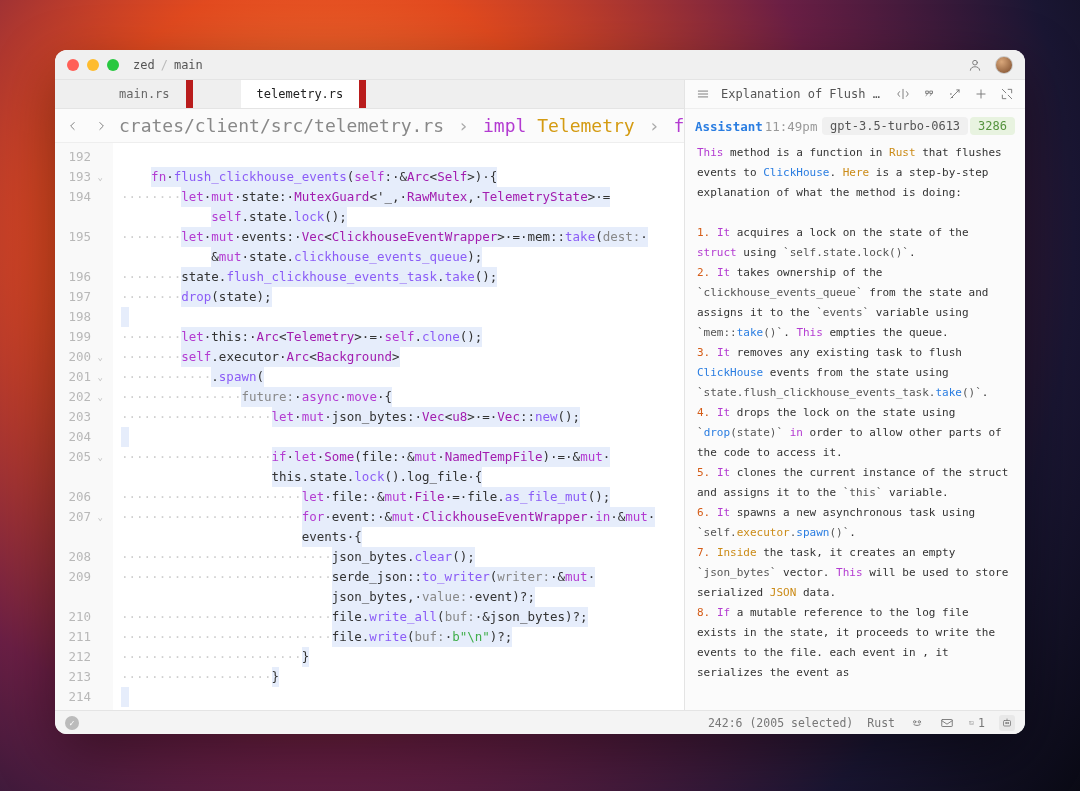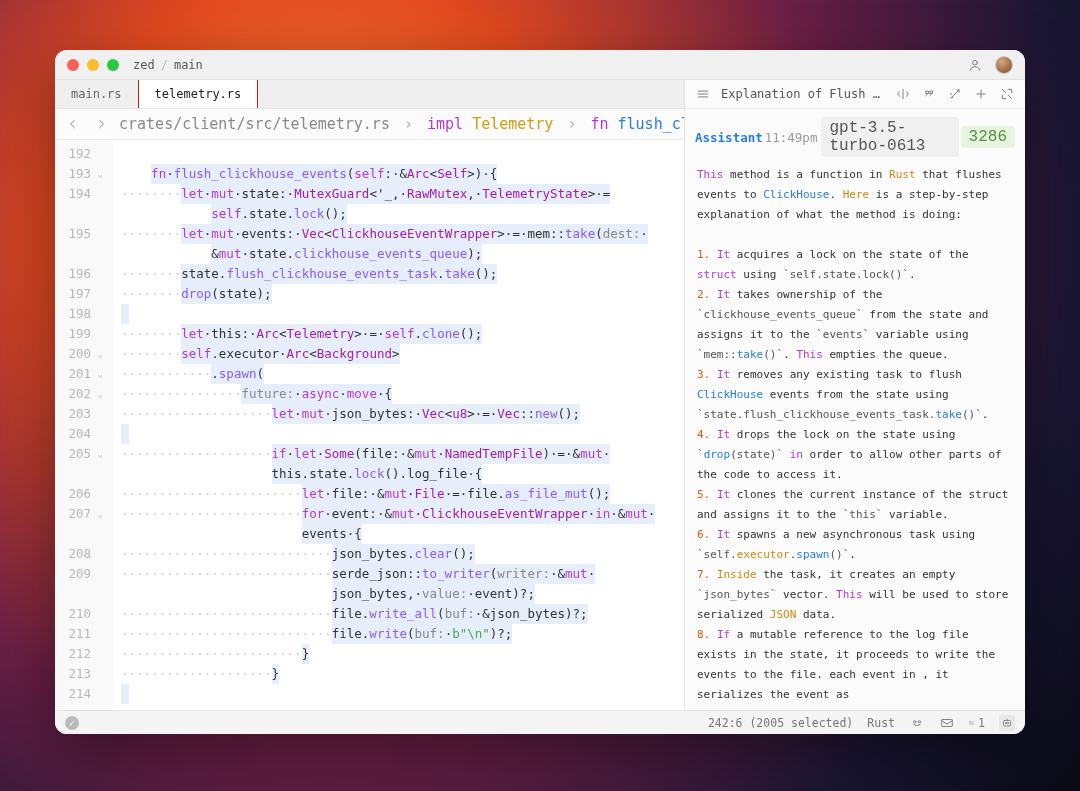--- a/index.html
+++ b/index.html
@@ -25,24 +25,24 @@
   .titlebar-right { margin-left: auto; display:flex; gap:12px; align-items:center; }
   .avatar { width:18px; height:18px; border-radius:50%; background: radial-gradient(circle at 35% 30%, #d9a77a, #7a4a2a); border:1px solid #ccc; }
   .ico { width:16px; height:16px; display:inline-flex; align-items:center; justify-content:center; color:#777; }
   .ico svg { width:14px; height:14px; stroke:currentColor; stroke-width:1.6; fill:none; stroke-linecap:round; stroke-linejoin:round; }
 
   .body { flex:1; display:flex; min-height:0; }
   .left { flex:1; display:flex; flex-direction:column; min-width:0; border-right:1px solid #e4e4e4; }
   .right { width:340px; display:flex; flex-direction:column; min-width:0; }
 
   .tabs { display:flex; background:#efefef; border-bottom:1px solid #e4e4e4; font-size:12px; }
-  .tab { padding:7px 16px; color:#666; border-right:1px solid #b91c1c; background:#efefef; }
+  .tab { padding:7px 16px; color:#666; border-right:7px solid #b91c1c; background:#efefef;margin-left:48px; }
   .tab.active { background:#fff; color:#222; }
 
-  .crumbs { display:flex; align-items:center; gap:10px; padding:6px 10px; font-size:15px; color:#888; border-bottom:1px solid #eee; white-space:nowrap; overflow:hidden; }
+  .crumbs { display:flex; align-items:center; gap:10px; padding:6px 10px; font-size:18px; color:#888; border-bottom:1px solid #eee; white-space:nowrap; overflow:hidden; }
   .crumbs .nav { display:flex; gap:12px; color:#aaa; }
   .crumbs .path { color:#888; }
   .crumbs .kw { color:#b33bd1; }
   .crumbs .ty { color:#d49b12; }
   .crumbs .fn { color:#2a7de1; }
   .crumbs .ang { color:#aaa; margin:0 4px; }
 
   .editor { flex:1; overflow:hidden; display:flex; font-size:12.5px; line-height:20px; background:#fff; }
   .gutter { width:58px; text-align:right; color:#b8b8b8; background:#f9f9f9; padding:4px 4px 4px 0; user-select:none; }
   .gln { display:flex; justify-content:flex-end; align-items:center; height:20px; gap:4px; padding-right:6px; }
@@ -53,21 +53,21 @@
   .dots { color:#cfcfcf; }
   .kw { color:#b33bd1; } .ty { color:#a21caf; } .fnn { color:#8b5cf6; }
   .st { color:#3fae4a; } .pm { color:#888; } .slf { color:#b33bd1; }
 
   .rhead { display:flex; align-items:center; gap:10px; padding:6px 10px; border-bottom:1px solid #eee; font-size:12px; color:#555; }
   .rhead .title { flex:1; white-space:nowrap; overflow:hidden; text-overflow:ellipsis; }
   .rtools { display:flex; gap:10px; color:#999; }
   .rmeta { display:flex; align-items:center; gap:2px; padding:8px 10px 4px; font-size:12.5px;justify-content:flex-end; }
   .rmeta .asst { color:#2a7de1; font-weight:600; }
   .rmeta .time { color:#999; }
-  .pill { background:#f0f0f0; color:#555; padding:2px 8px; border-radius:4px; font-size:16px;font-family:Liberation Mono, monospace; }
+  .pill { background:#f0f0f0; color:#555; padding:2px 8px; border-radius:4px; font-size:12px; }
   .pill.tok { background:#e8f3e0; color:#54933d; }
   .expl { flex:1; padding:4px 12px 10px; font-size:11px; line-height:20px; color:#333; overflow:hidden; }
   .expl .kw2 { color:#b33bd1; } .expl .ty2 { color:#cb8b17; } .expl .fn2 { color:#2a7de1; }
   .expl .num2 { color:#d45c17; } .expl .cd { font-family:inherit; color:#555; }
   .expl p { margin-bottom: 0; }
 
   .status { height:24px; border-top:1px solid #e4e4e4; background:#f4f4f4; display:flex; align-items:center; font-size:11.5px; color:#777; padding:0 10px; gap:14px; }
   .status .left-s { display:flex; align-items:center; gap:8px; }
   .status .push { margin-left:auto; display:flex; align-items:center; gap:14px; }
   .chk { width:14px; height:14px; border-radius:50%; background:#bbb; display:inline-flex; align-items:center; justify-content:center; color:#fff; font-size:9px; }

